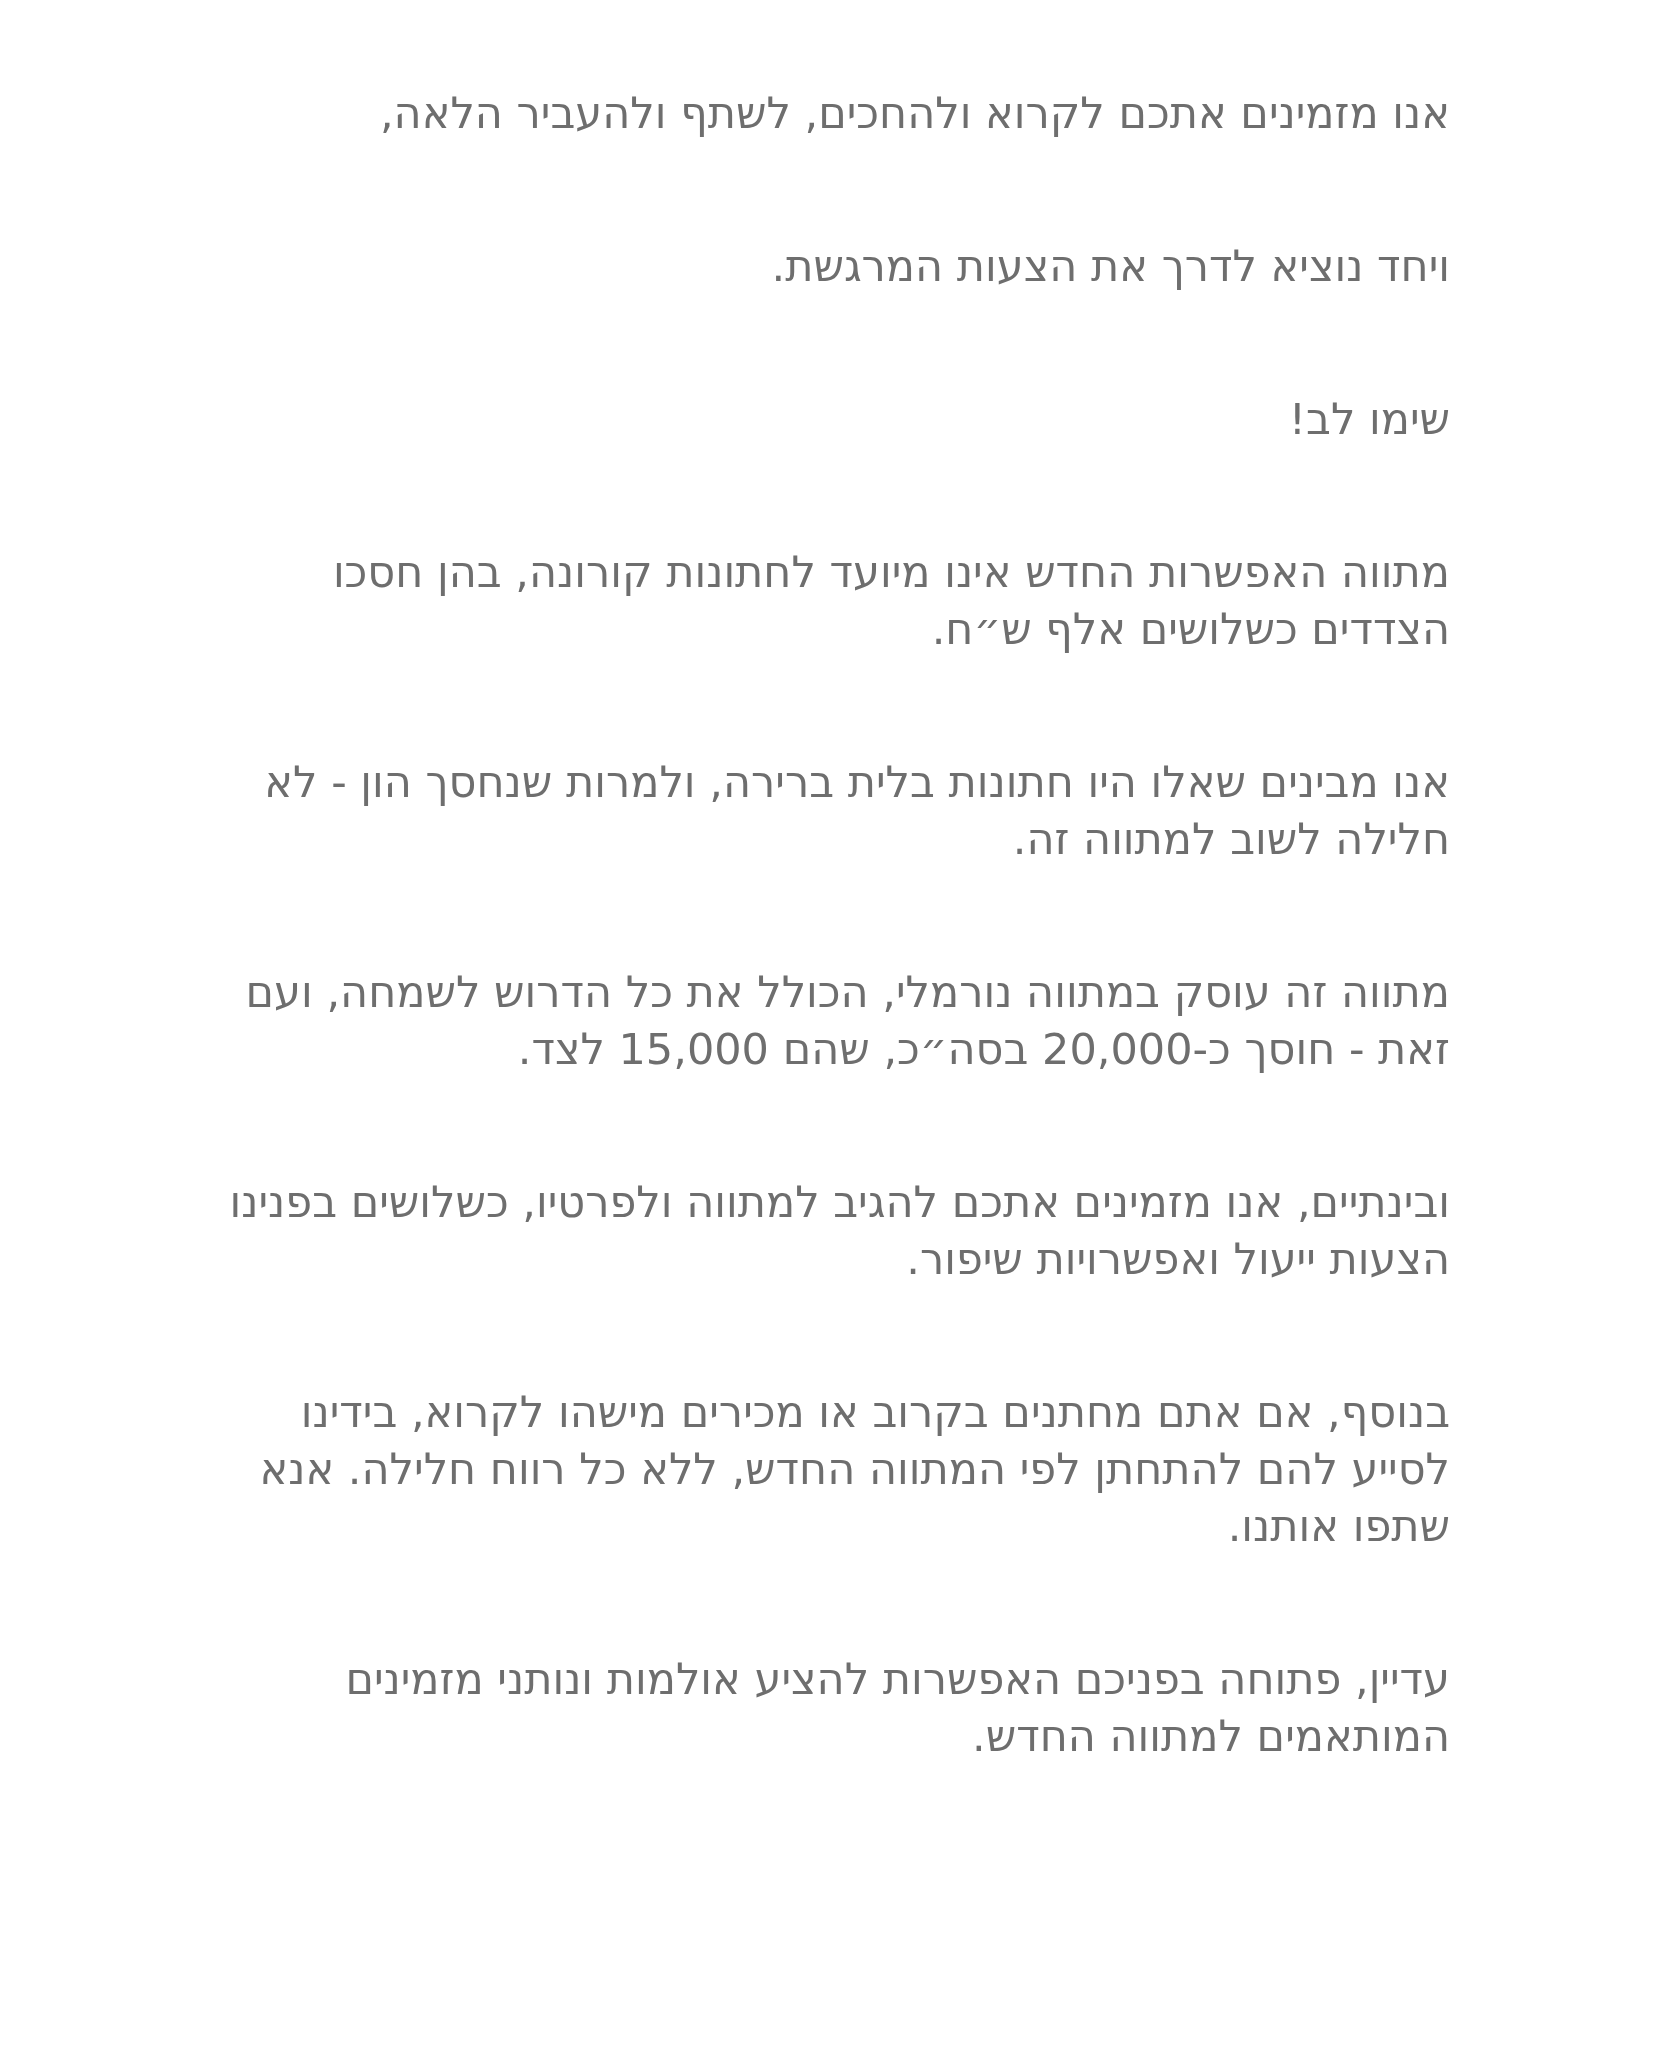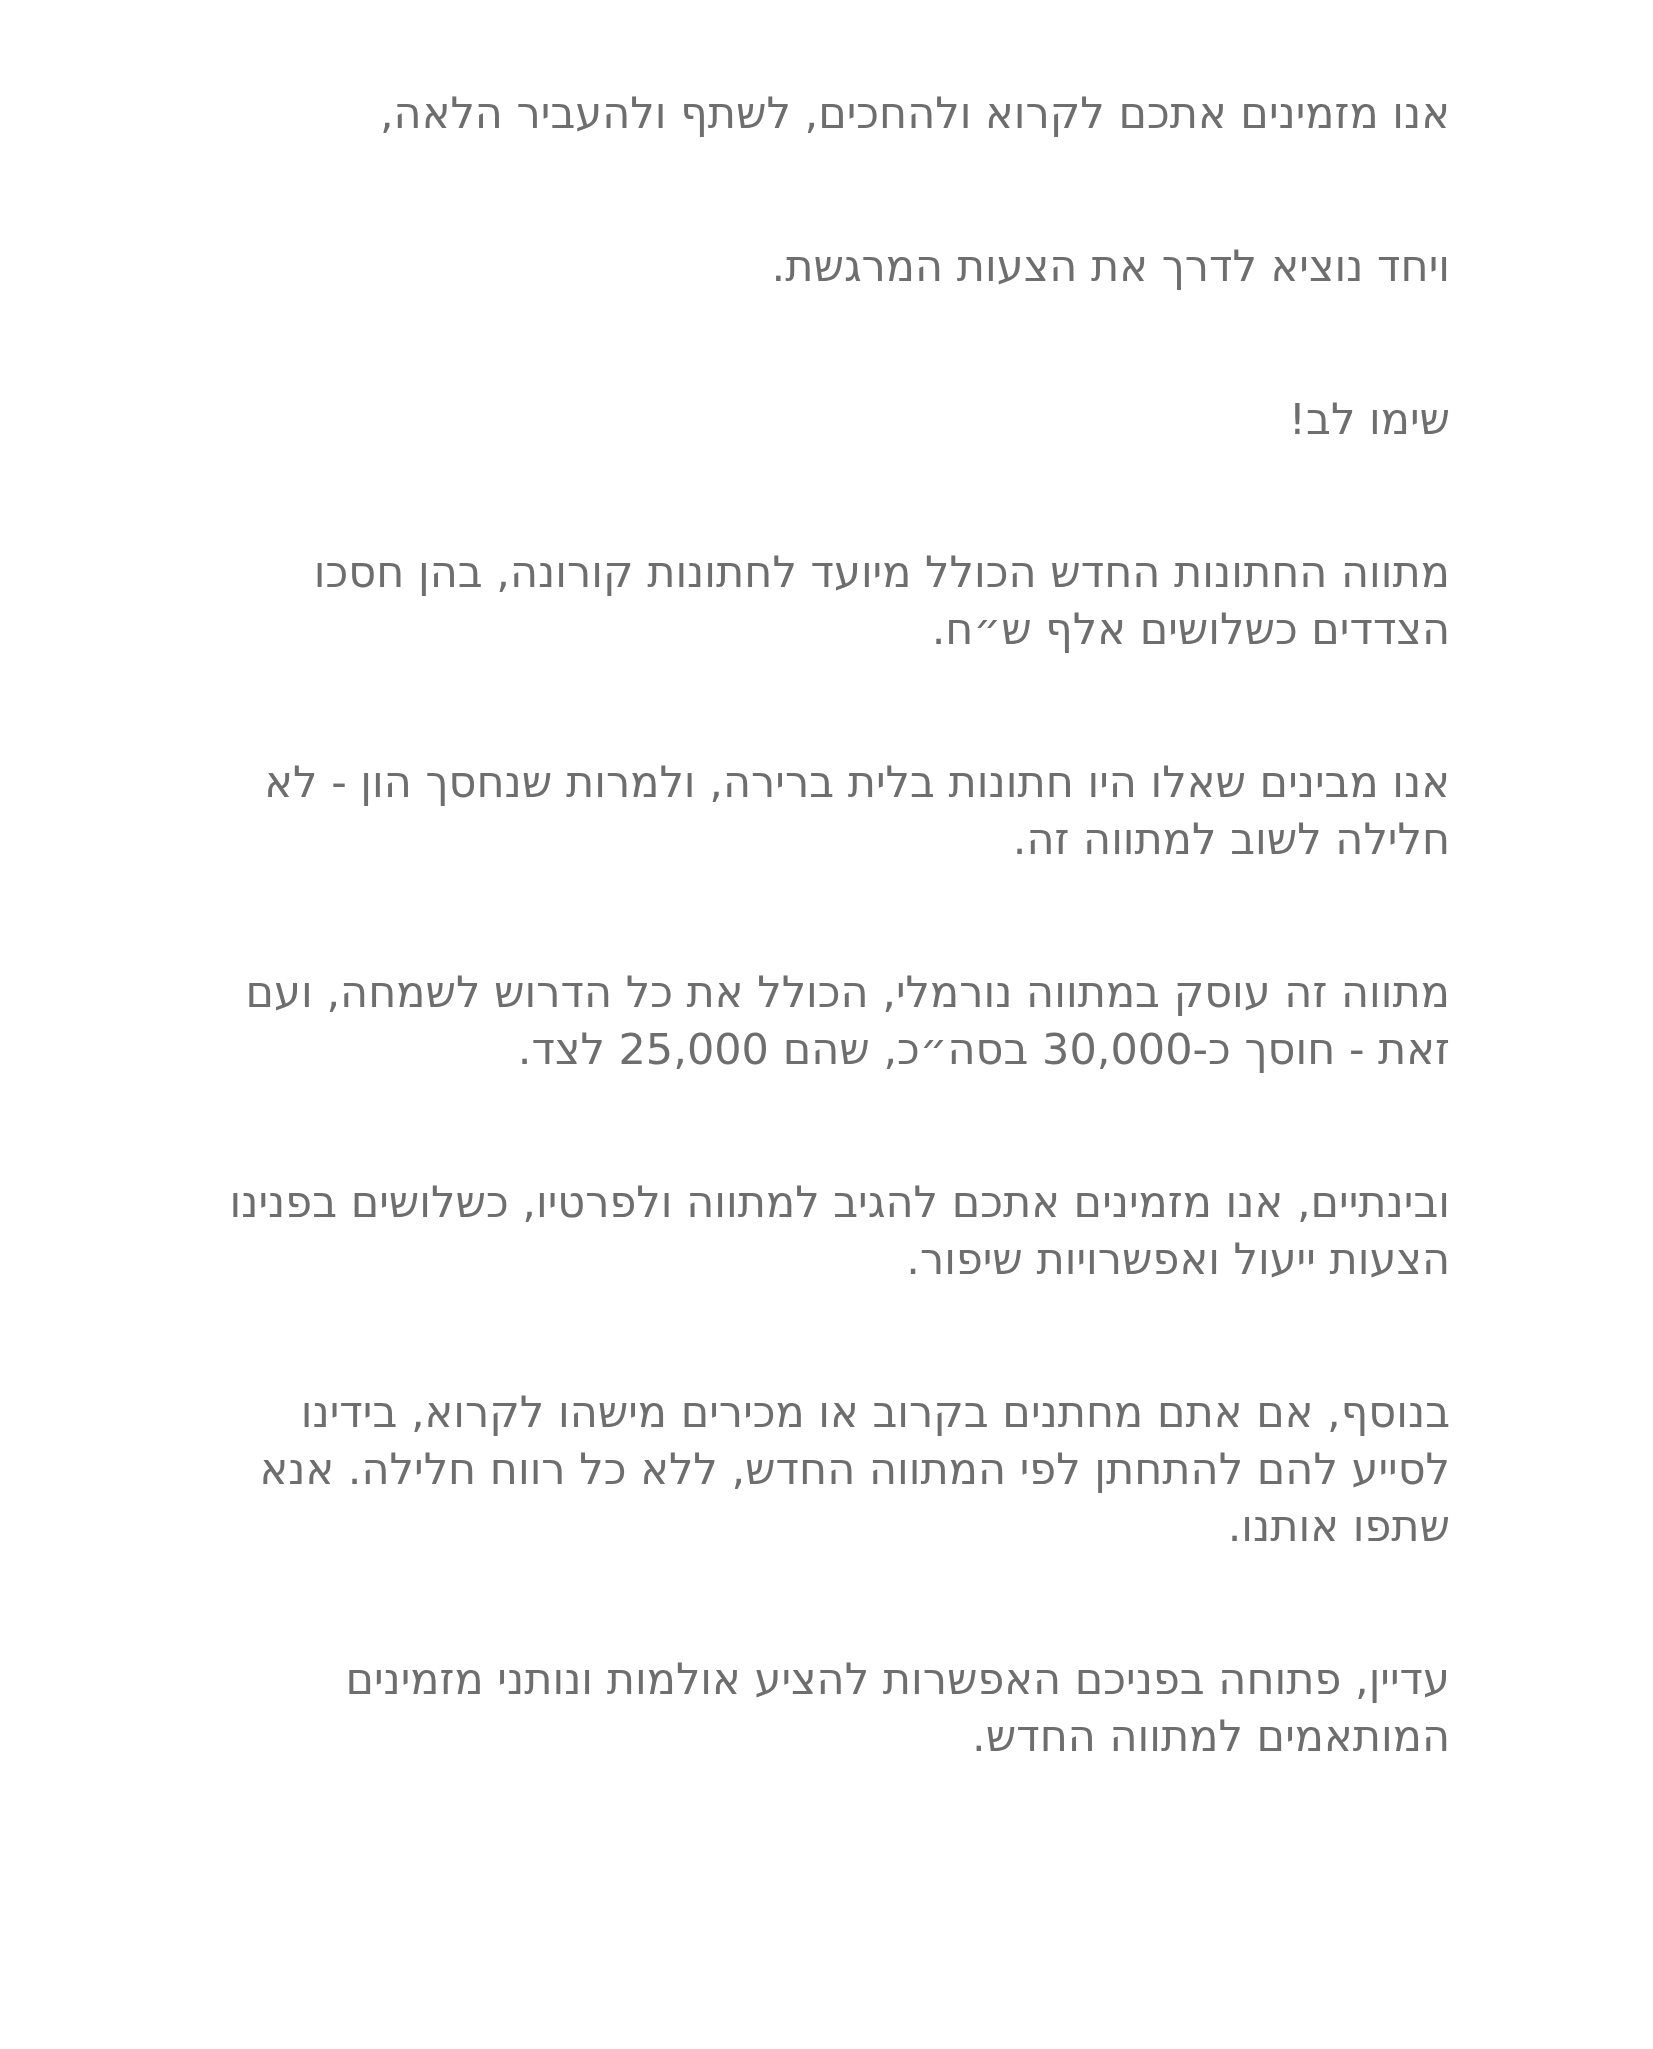--- a/index.html
+++ b/index.html
@@ -35,26 +35,26 @@
   }
 </style>
 </head>
 <body>
 
 <div class="page">
   <main class="doc">
     <p class="para">אנו מזמינים אתכם לקרוא ולהחכים, לשתף ולהעביר הלאה,</p>
     <p class="para">ויחד נוציא לדרך את הצעות המרגשת.</p>
     <p class="para">שימו לב!</p>
-    <p class="para">מתווה החתונות החדש הכולל מיועד לחתונות קורונה, בהן חסכו
+    <p class="para">מתווה האפשרות החדש אינו מיועד לחתונות קורונה, בהן חסכו
 הצדדים כשלושים אלף ש״ח.</p>
     <p class="para">אנו מבינים שאלו היו חתונות בלית ברירה, ולמרות שנחסך הון - לא
 חלילה לשוב למתווה זה.</p>
     <p class="para">מתווה זה עוסק במתווה נורמלי, הכולל את כל הדרוש לשמחה, ועם
-זאת - חוסך כ-30,000 בסה״כ, שהם 25,000 לצד.</p>
+זאת - חוסך כ-20,000 בסה״כ, שהם 15,000 לצד.</p>
     <p class="para">ובינתיים, אנו מזמינים אתכם להגיב למתווה ולפרטיו, כשלושים בפנינו
 הצעות ייעול ואפשרויות שיפור.</p>
     <p class="para">בנוסף, אם אתם מחתנים בקרוב או מכירים מישהו לקרוא, בידינו
 לסייע להם להתחתן לפי המתווה החדש, ללא כל רווח חלילה. אנא
 שתפו אותנו.</p>
     <p class="para">עדיין, פתוחה בפניכם האפשרות להציע אולמות ונותני מזמינים
 המותאמים למתווה החדש.</p>
   </main>
 </div>
 

